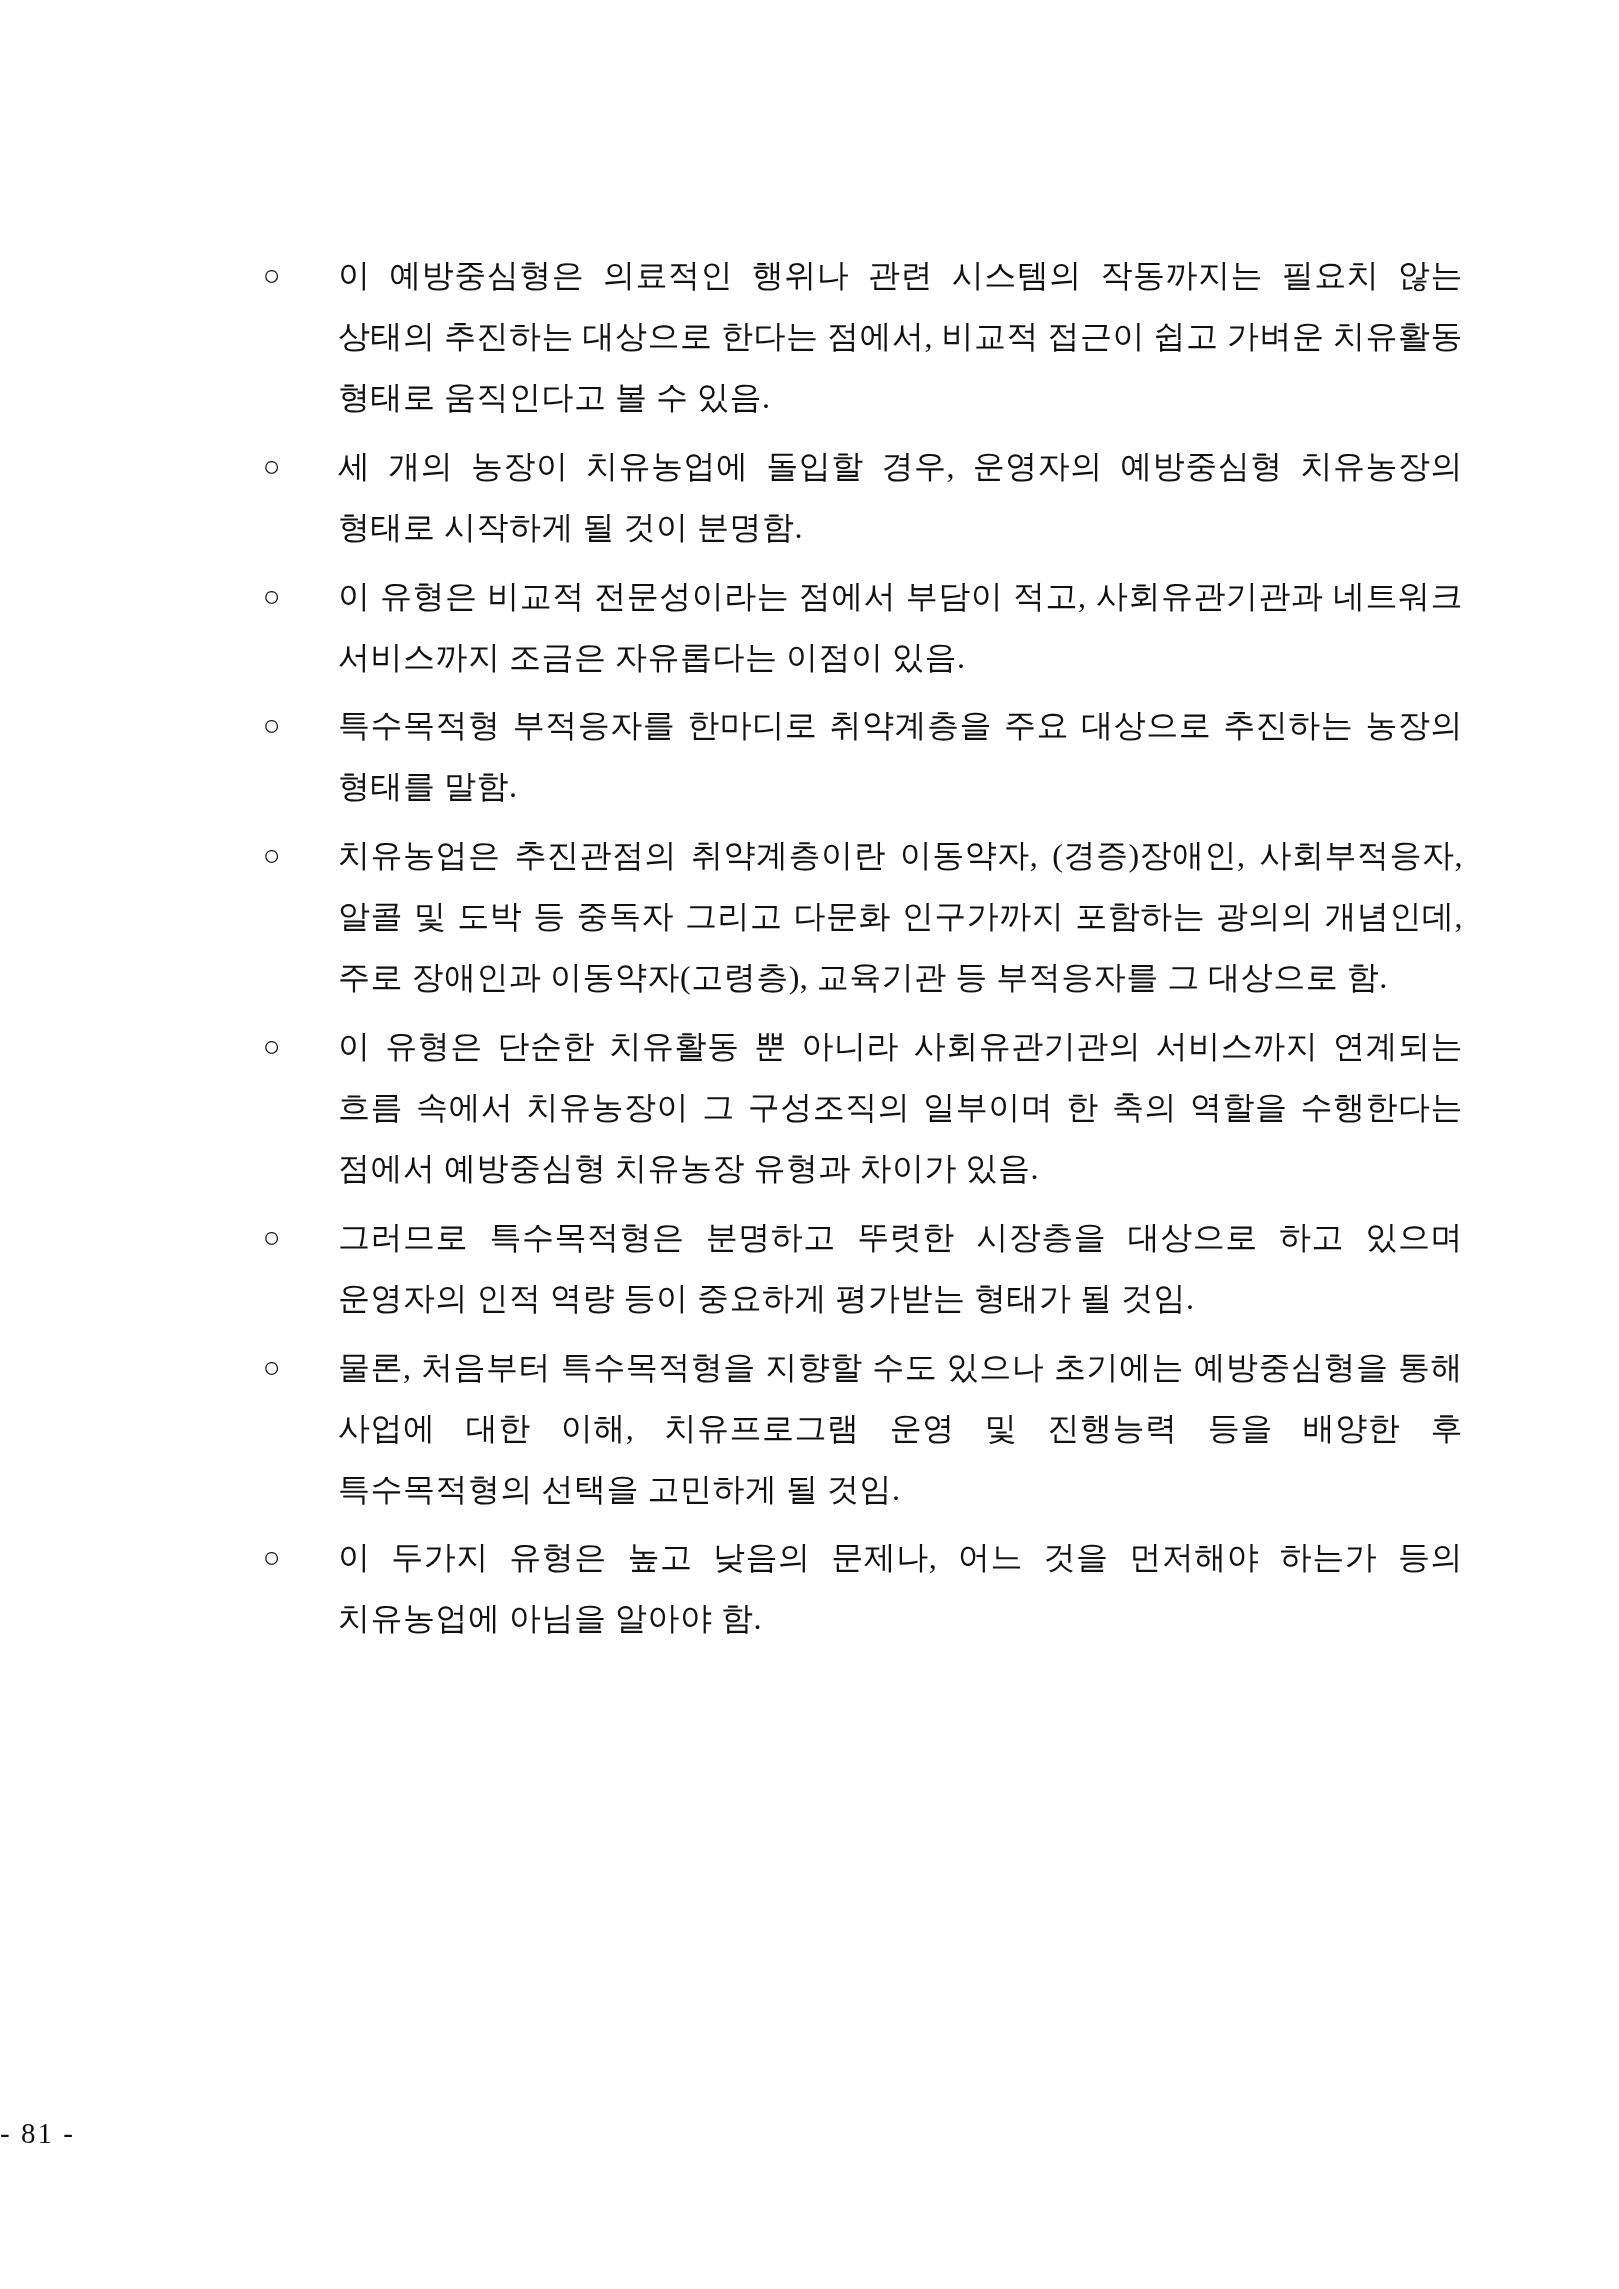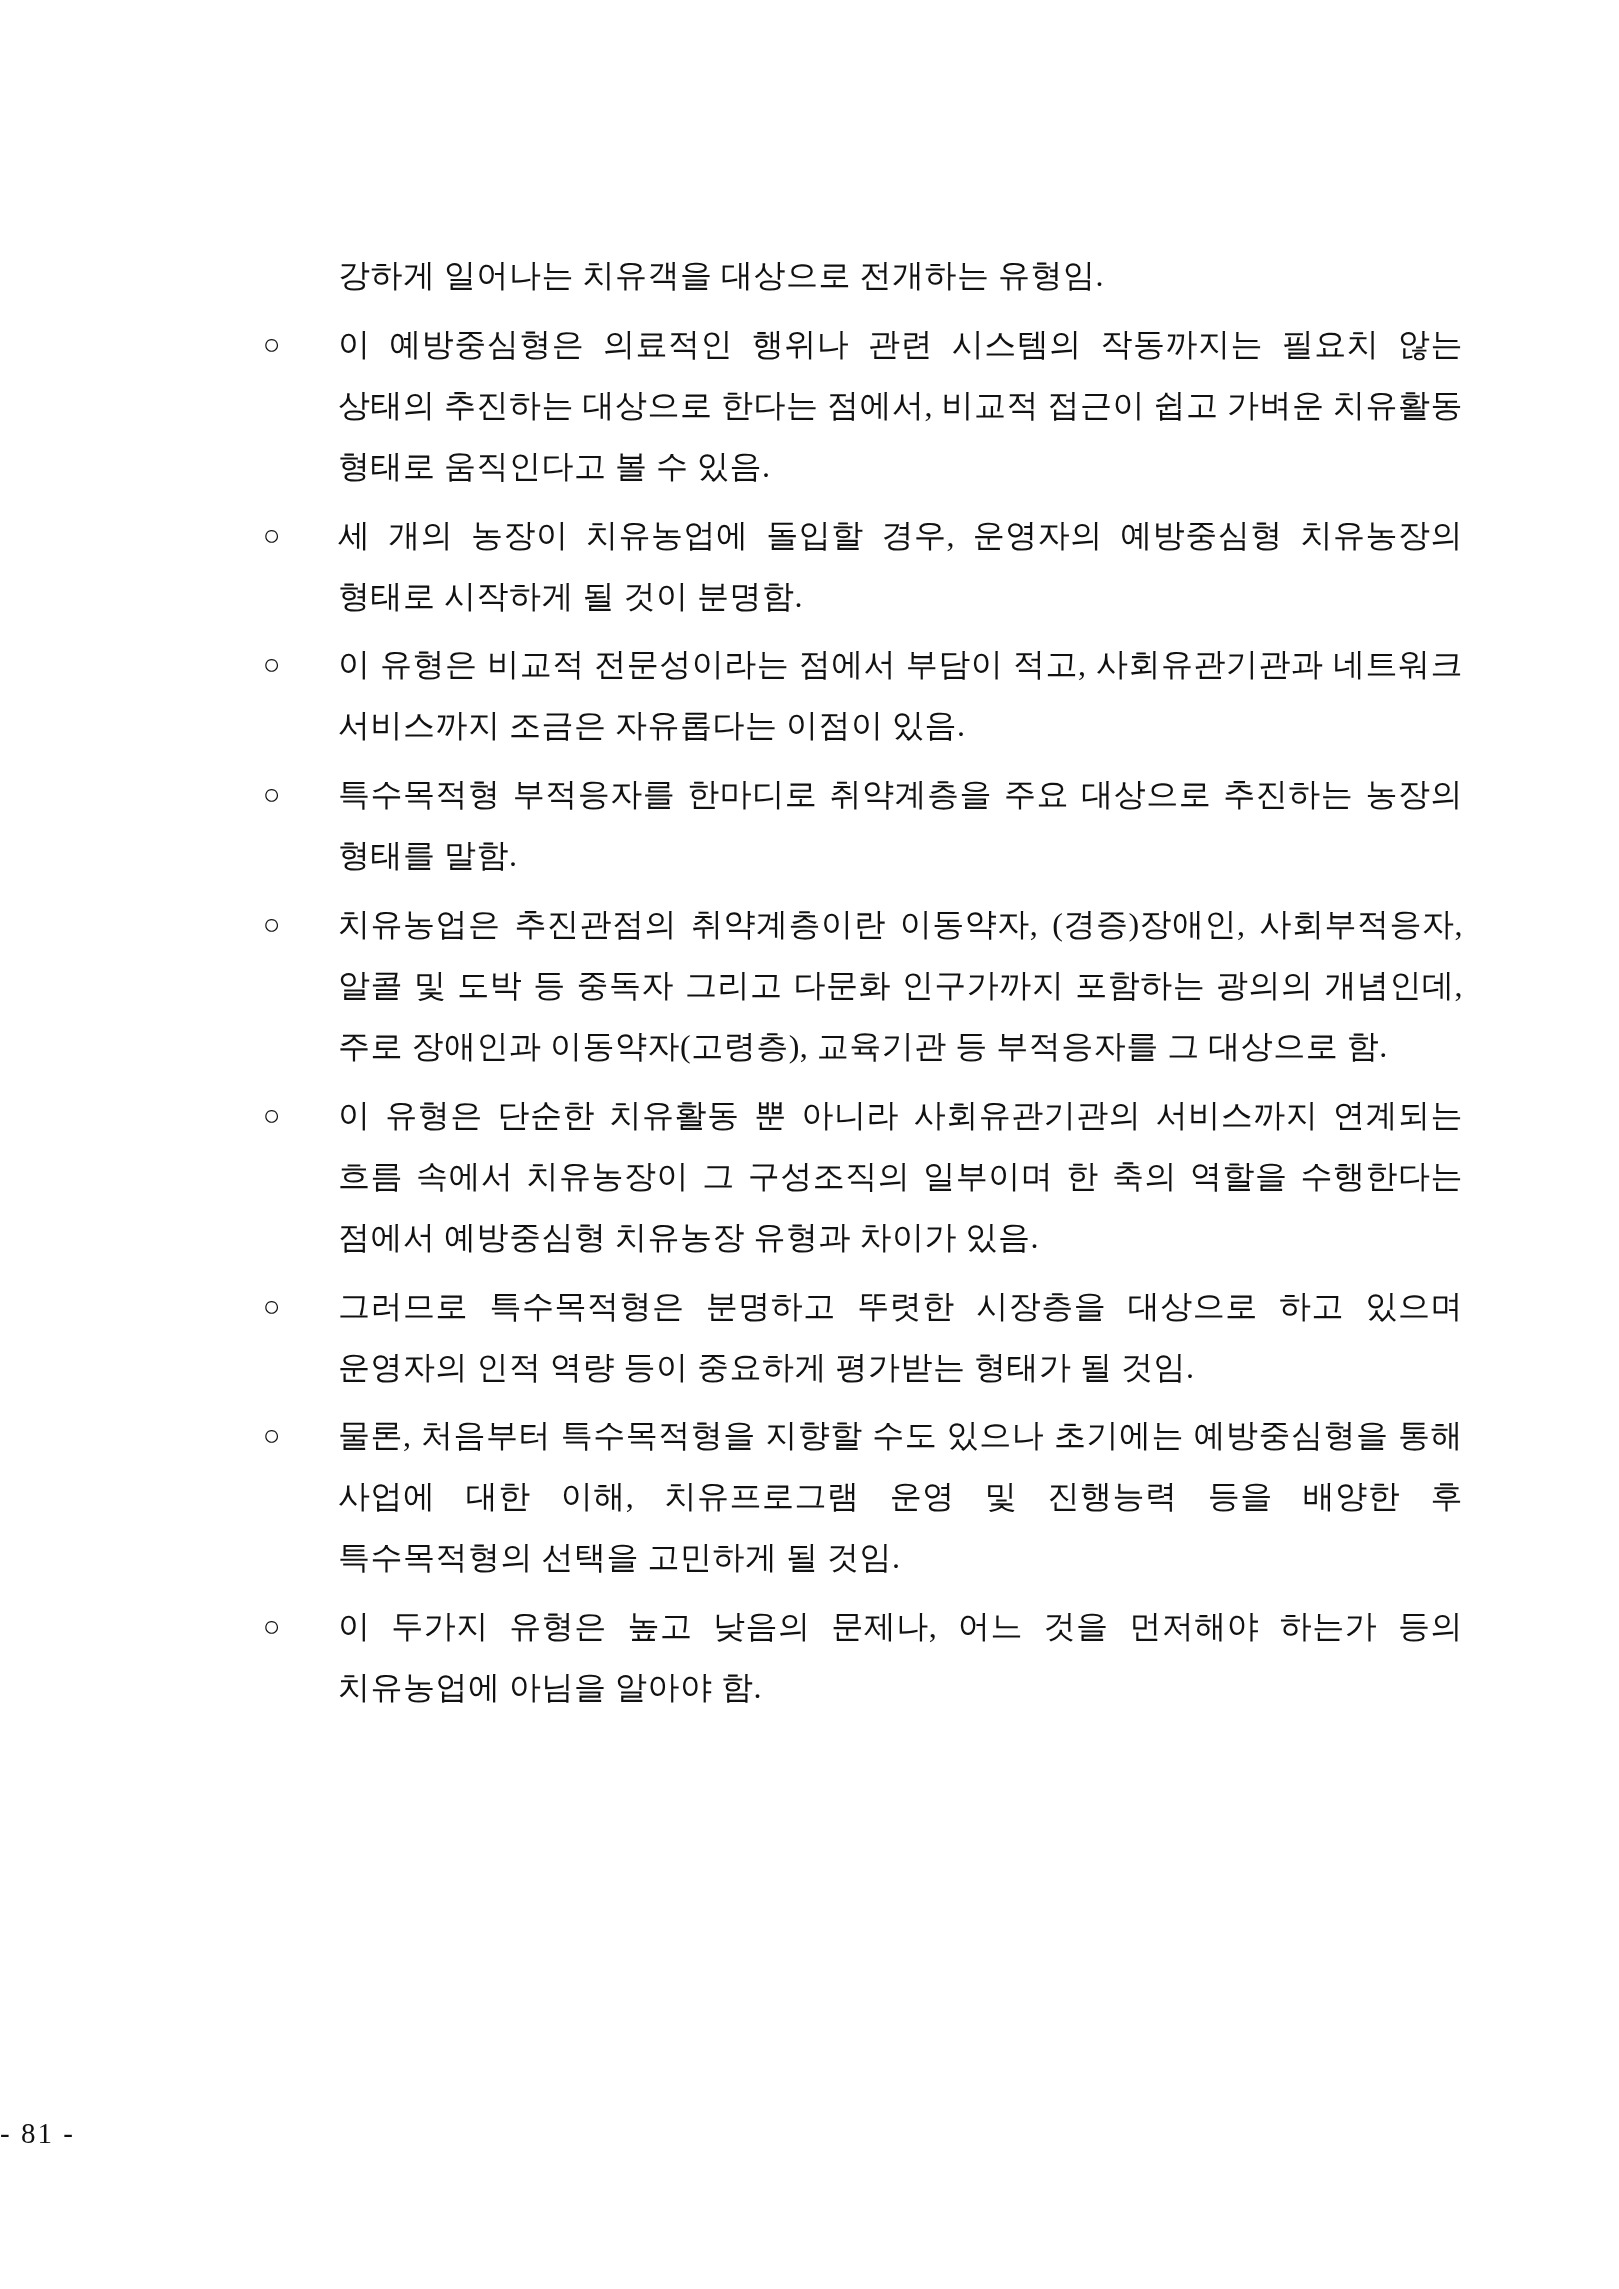--- a/index.html
+++ b/index.html
@@ -56,21 +56,20 @@
     font-size: 29px;
     letter-spacing: 2px;
     color: #111111;
   }
 </style>
 </head>
 <body>
 
 <div class="page">
   <div class="content">
-    <p class="continuation-line">강하게 일어나는 치유객을 대상으로 전개하는 유형임.</p>
     <div id="bullet-list">
     <div class="bullet-item">
       <span class="bullet-marker">○</span>
       <span class="bullet-text">이 예방중심형은 의료적인 행위나 관련 시스템의 작동까지는 필요치 않는 상태의 추진하는 대상으로 한다는 점에서, 비교적 접근이 쉽고 가벼운 치유활동 형태로 움직인다고 볼 수 있음.</span>
     </div>
 
     <div class="bullet-item">
       <span class="bullet-marker">○</span>
       <span class="bullet-text">세 개의 농장이 치유농업에 돌입할 경우, 운영자의 예방중심형 치유농장의 형태로 시작하게 될 것이 분명함.</span>
     </div>

